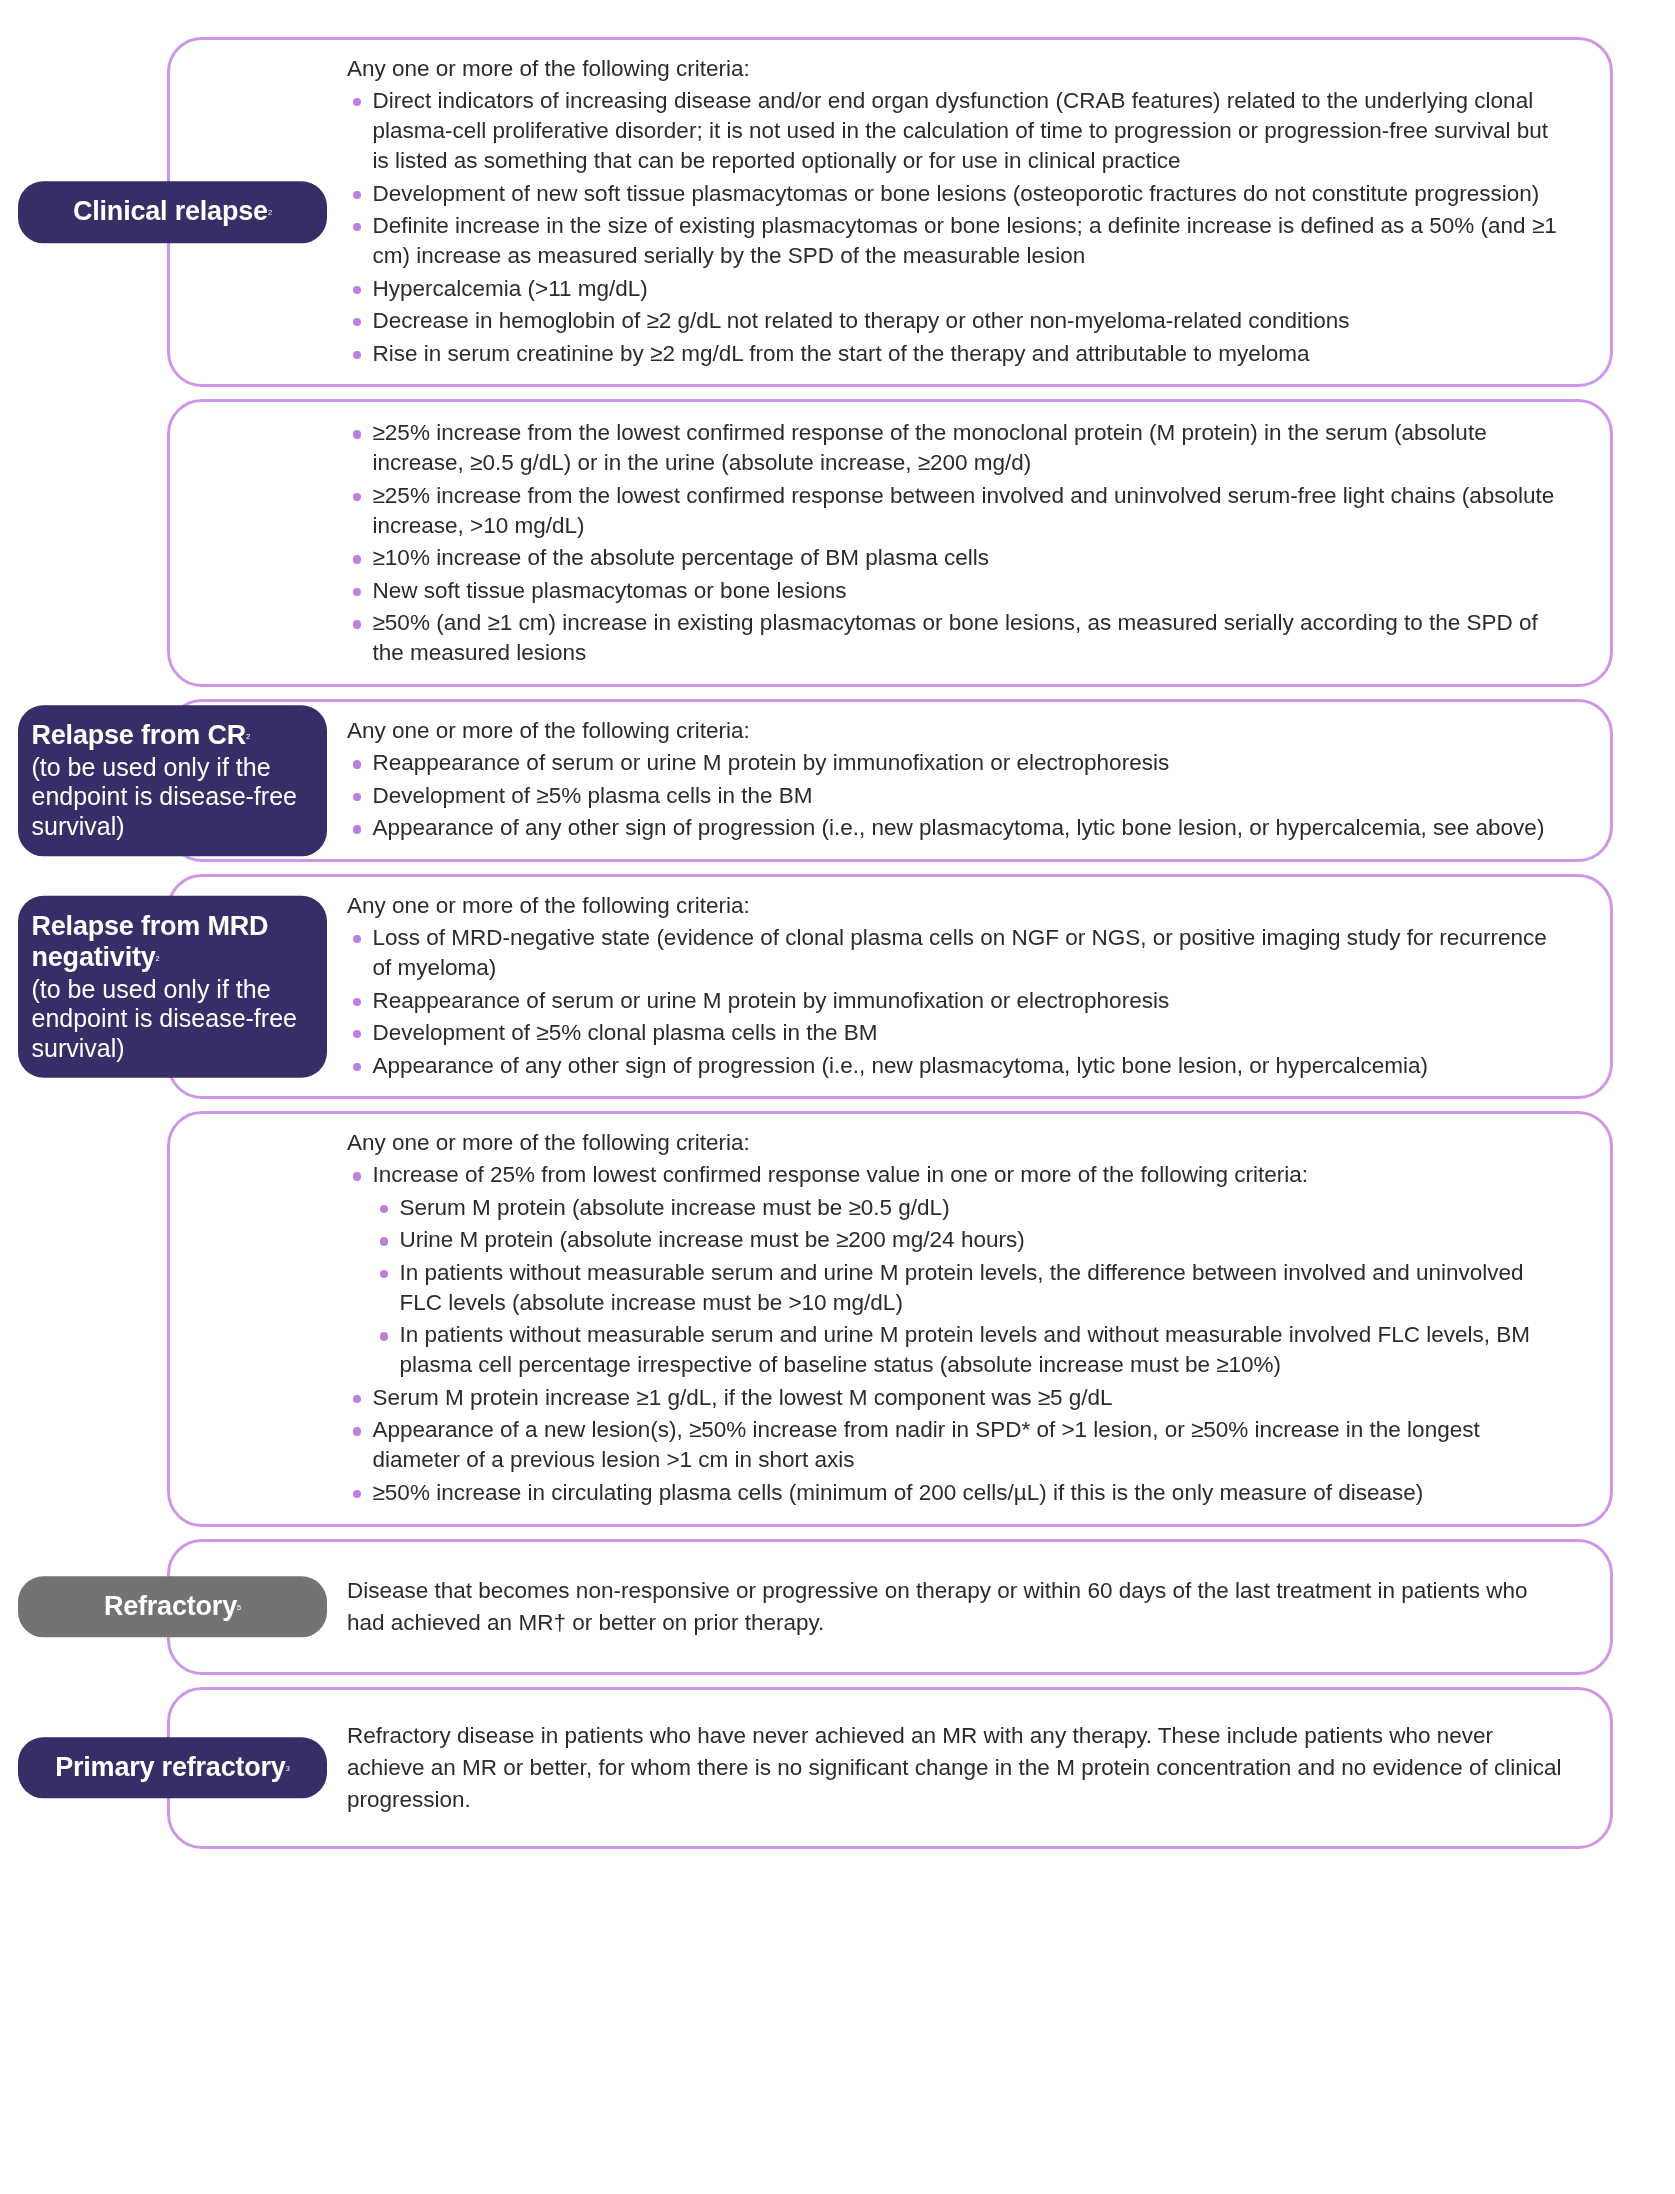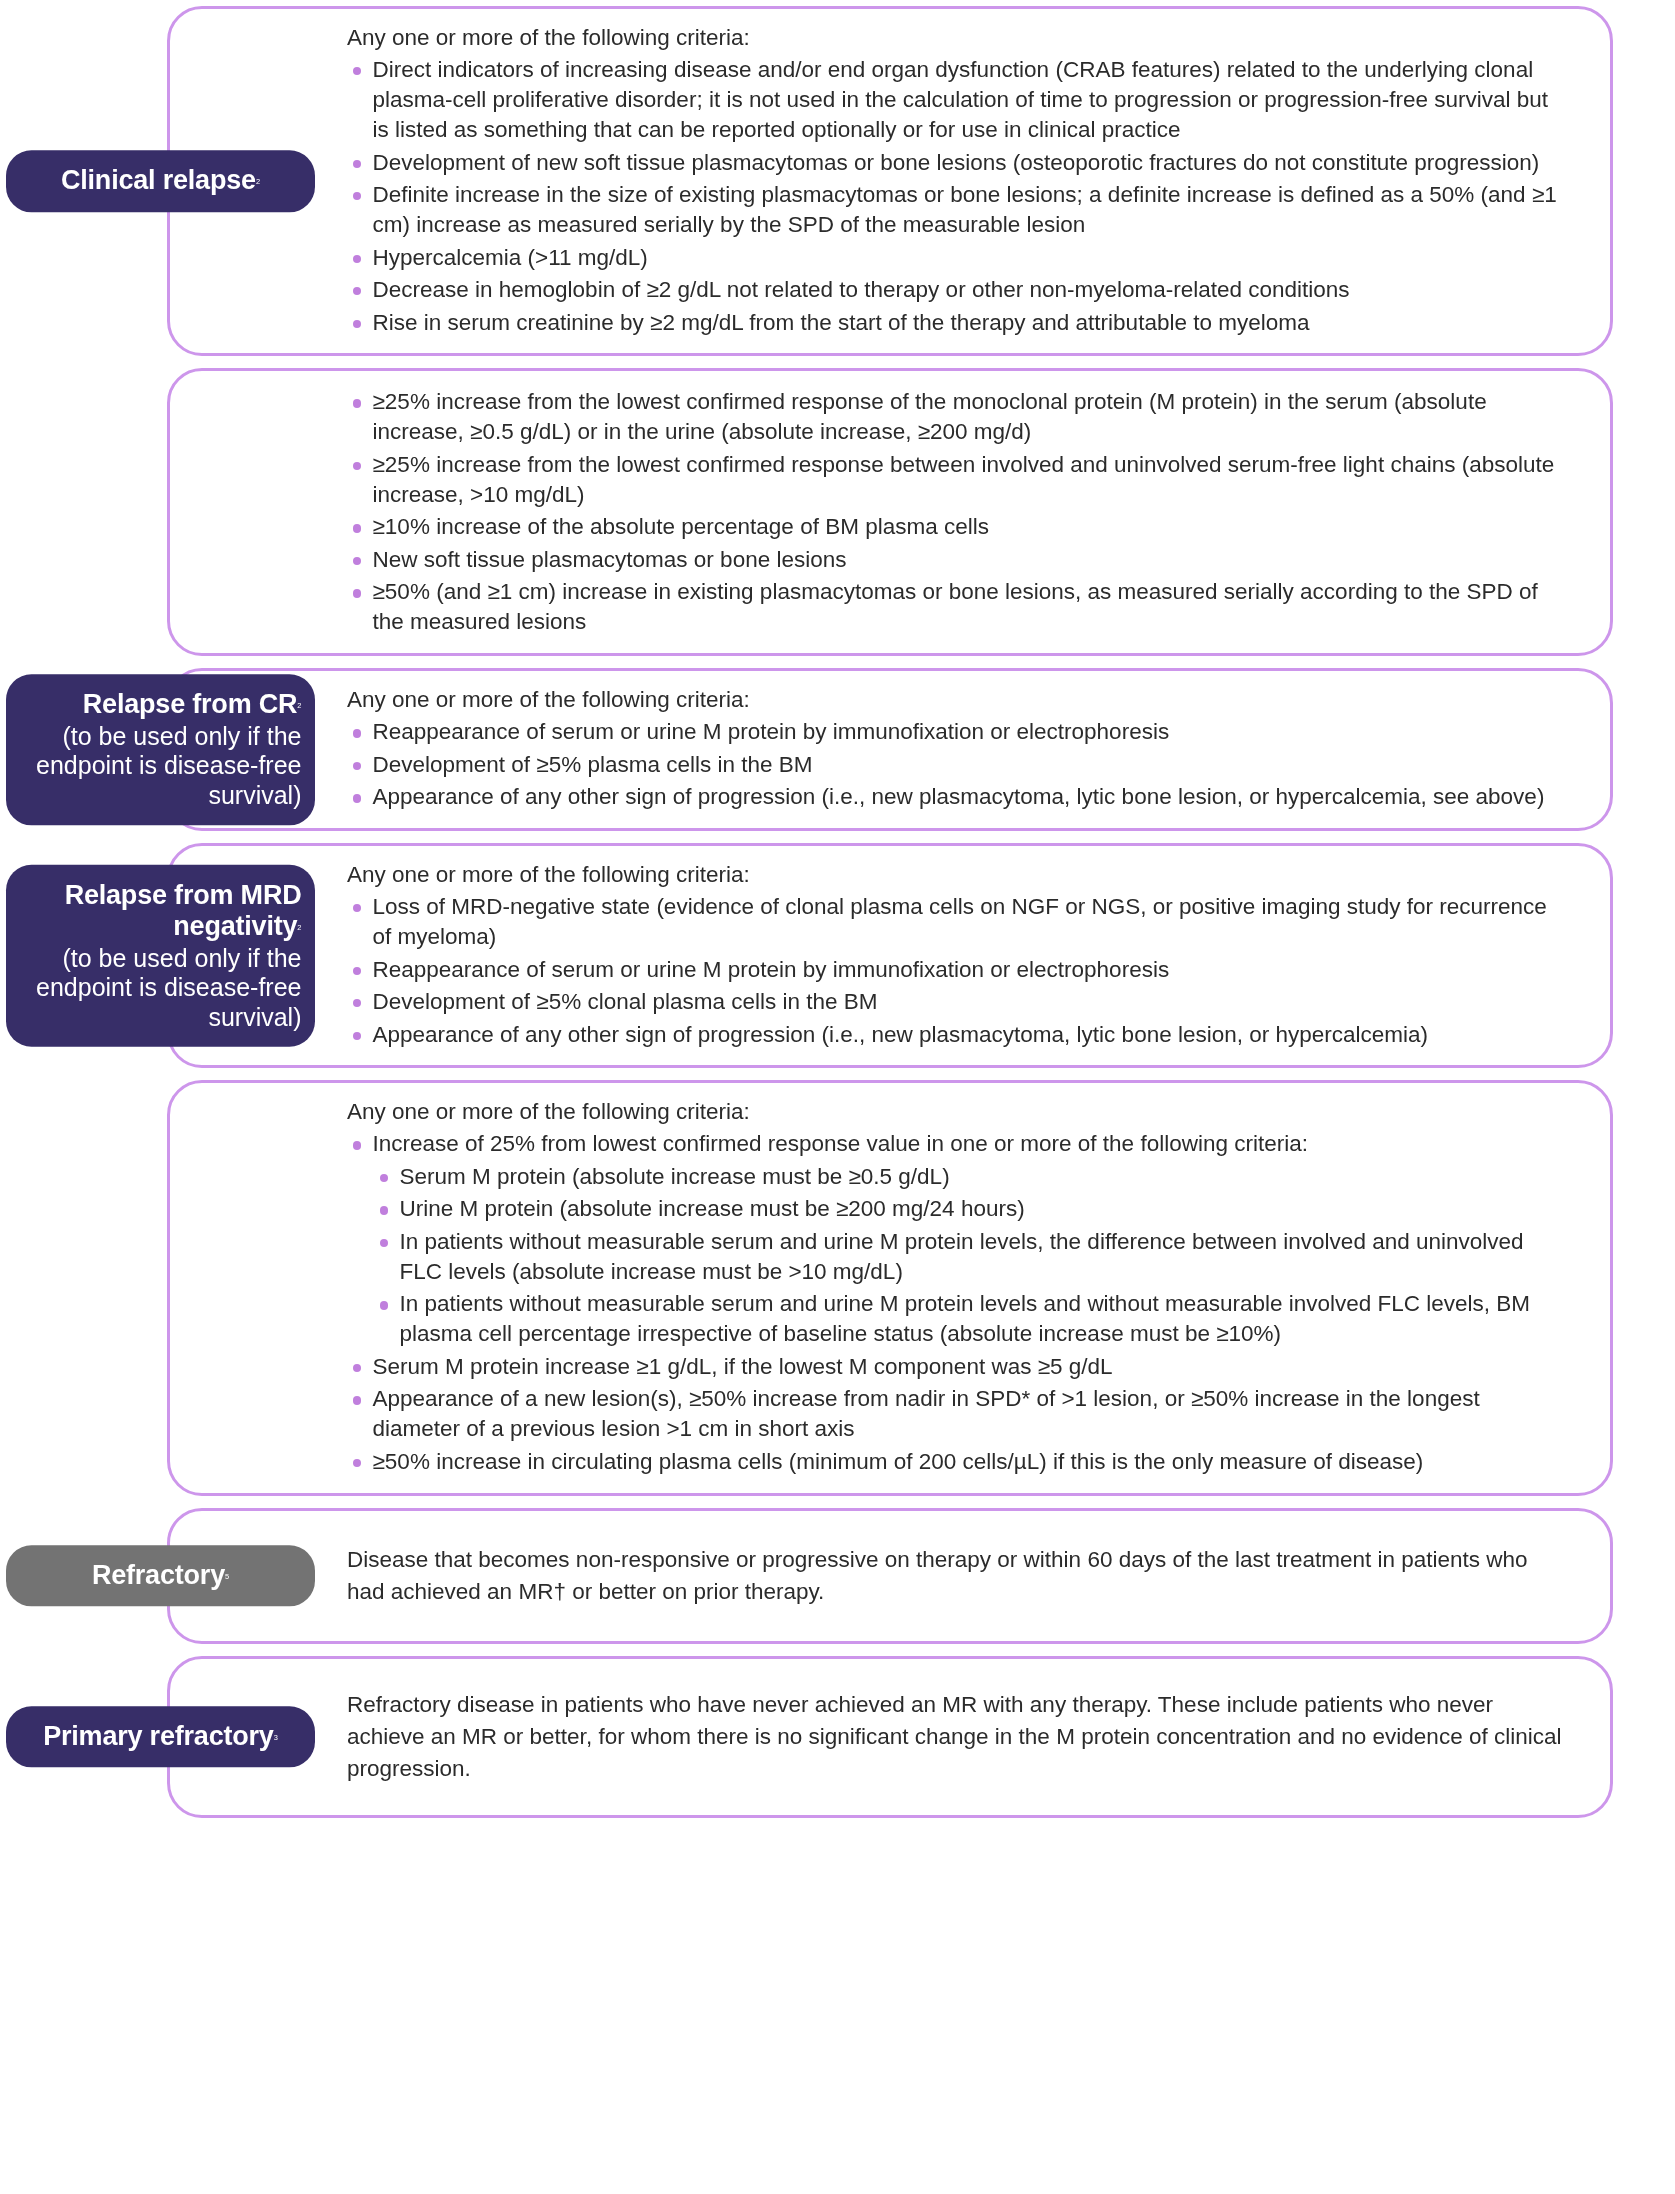--- a/index.html
+++ b/index.html
@@ -10,20 +10,21 @@
   body {
     width: 1676px;
     font-family: "Liberation Sans", sans-serif;
     -webkit-font-smoothing: antialiased;
   }
 
   .table-wrap {
     width: 1620px;
     position: relative;
     padding: 6px 0 7.5px 0;
+    margin-top: 31px;
   }
 
   .def-row {
     position: relative;
     display: block;
     margin-bottom: 12px;
   }
   .def-row:last-child { margin-bottom: 0; }
 
   
@@ -34,31 +35,31 @@
     border: 3.8px solid #cd96eb;
     border-radius: 35px;
     background: #ffffff;
     min-height: 90px;
     padding: 13.5px 42px 13.5px 177px;
   }
 
   
   .row-label {
     position: absolute;
-    left: 6px;
+    left: 18px;
     top: 50%;
     transform: translateY(-50%);
     width: 309px;
     background: #372e68;
     color: #ffffff;
     border-radius: 25.5px;
     display: flex;
     align-items: center;
     justify-content: center;
-    text-align: right;
+    text-align: left;
     padding: 15px 13.5px;
     z-index: 5;
   }
   .row-label .lbl-main {
     font-weight: bold;
     font-size: 27px;
     line-height: 1.16;
     letter-spacing: -0.2px;
   }
   .row-label .lbl-sub {

